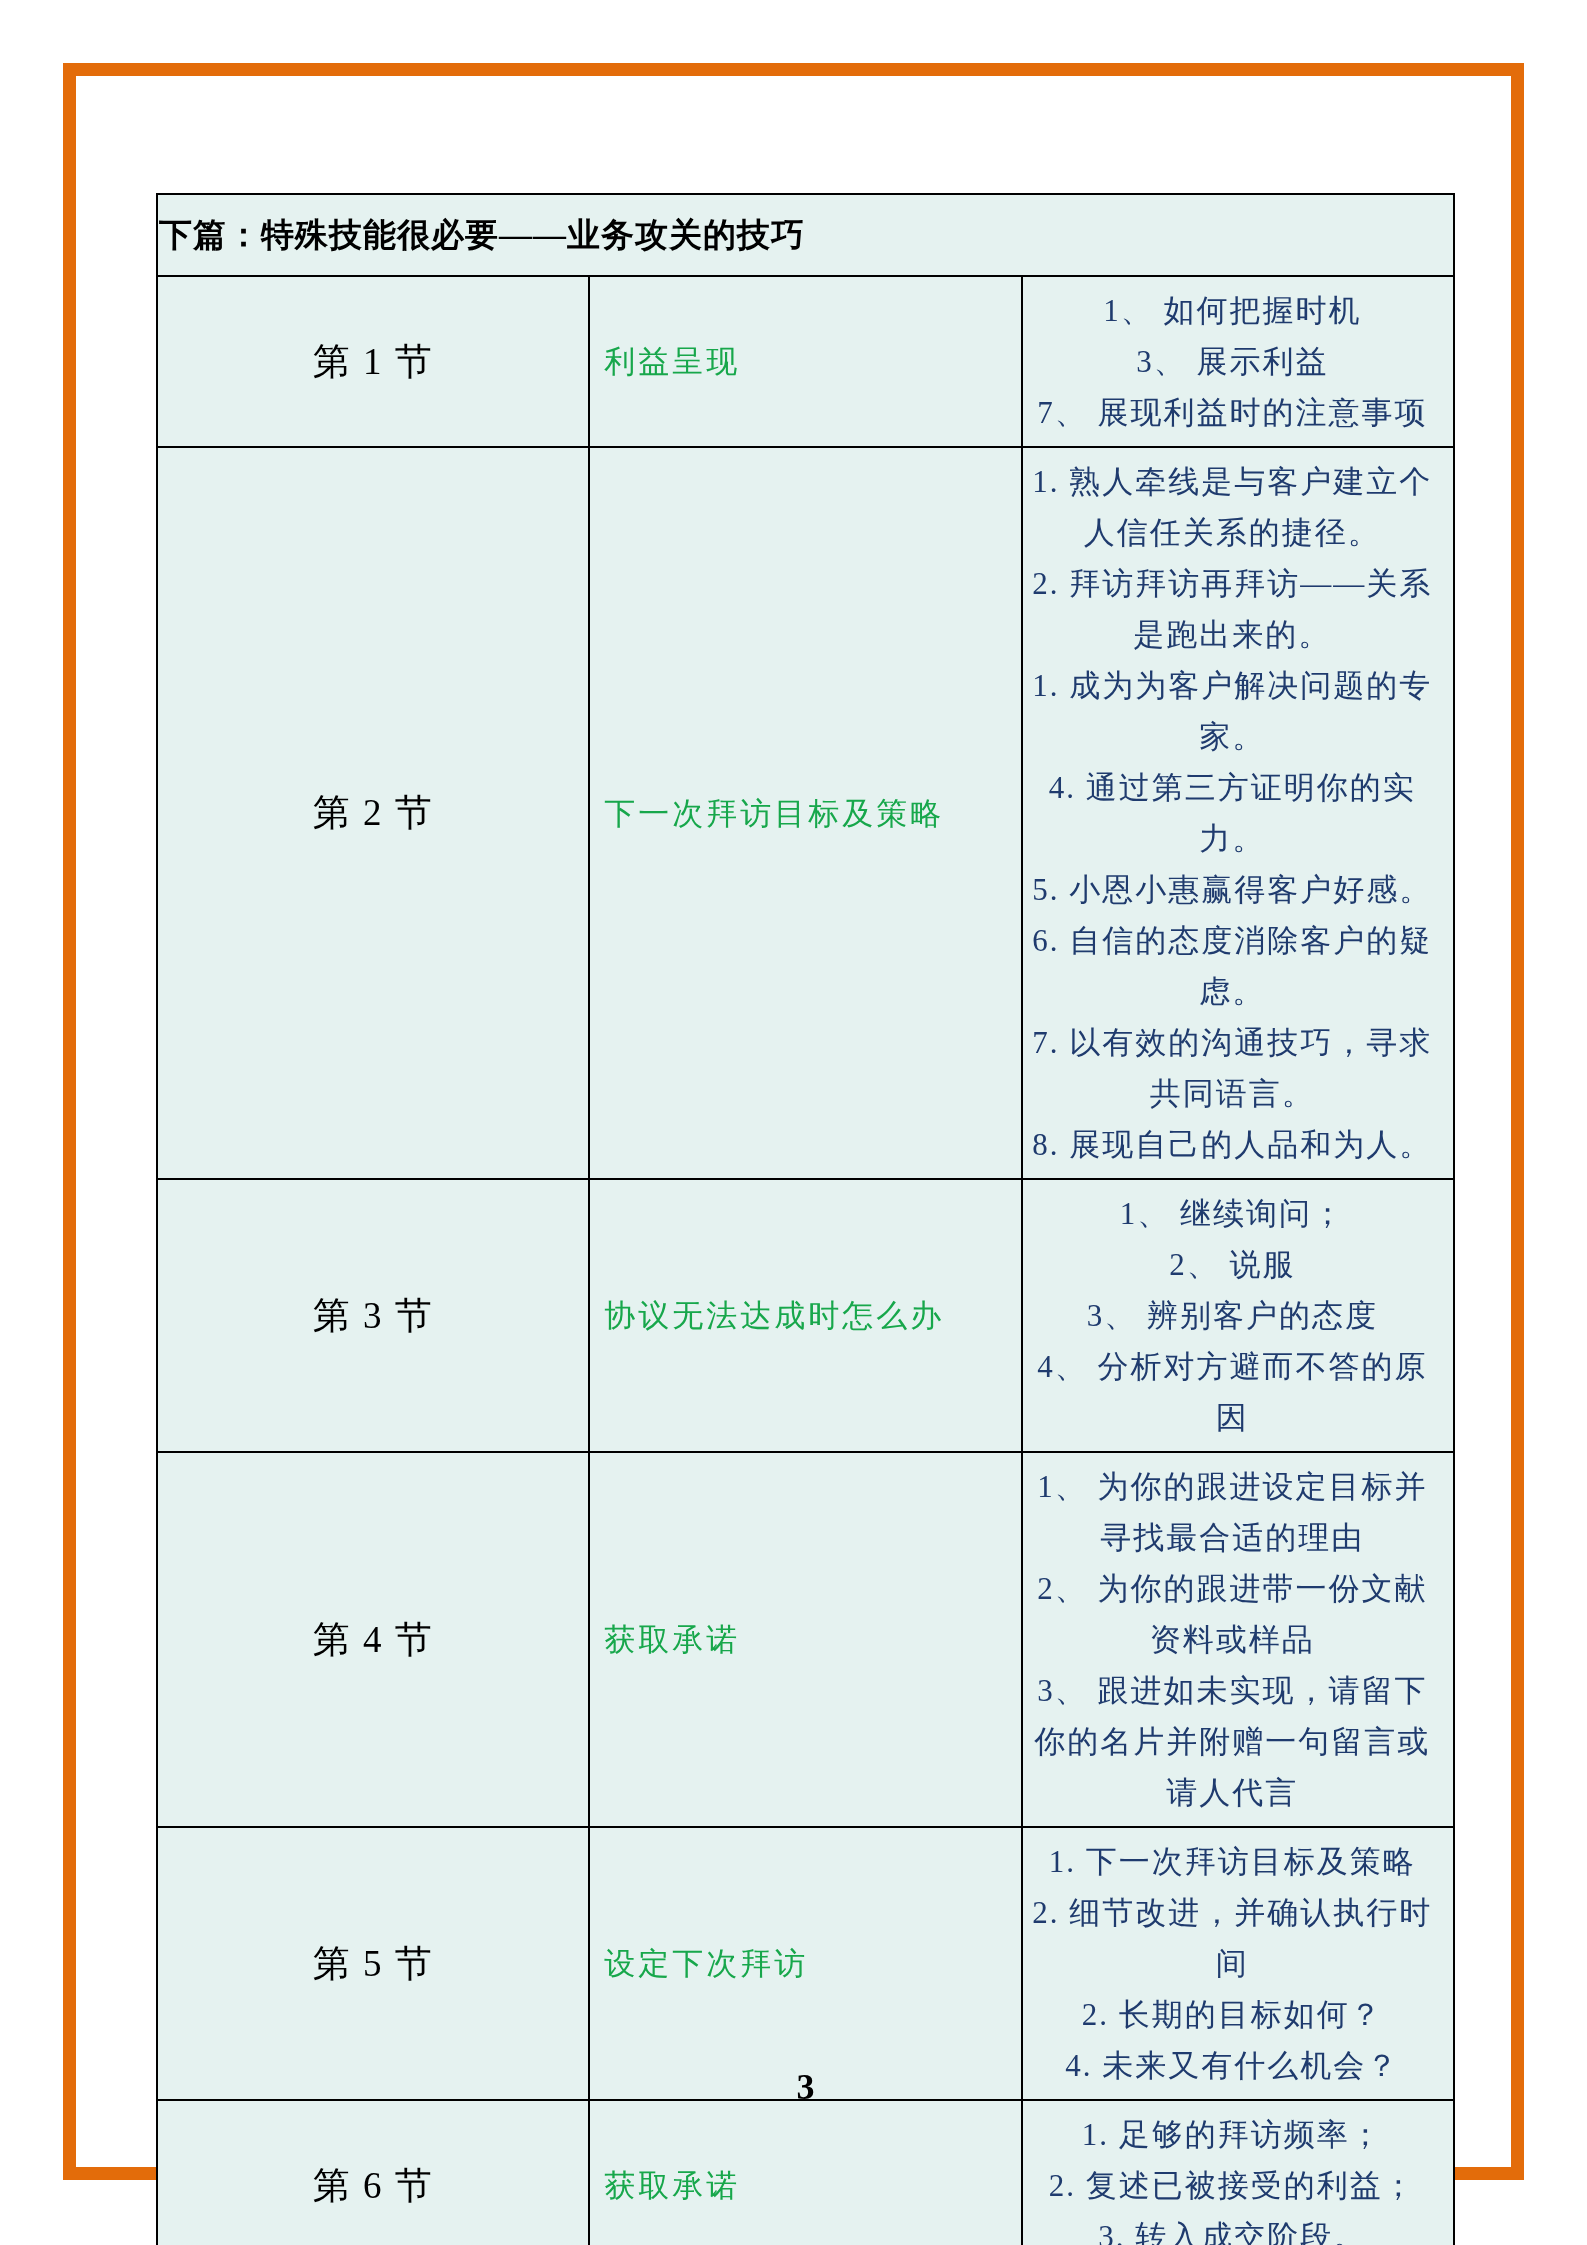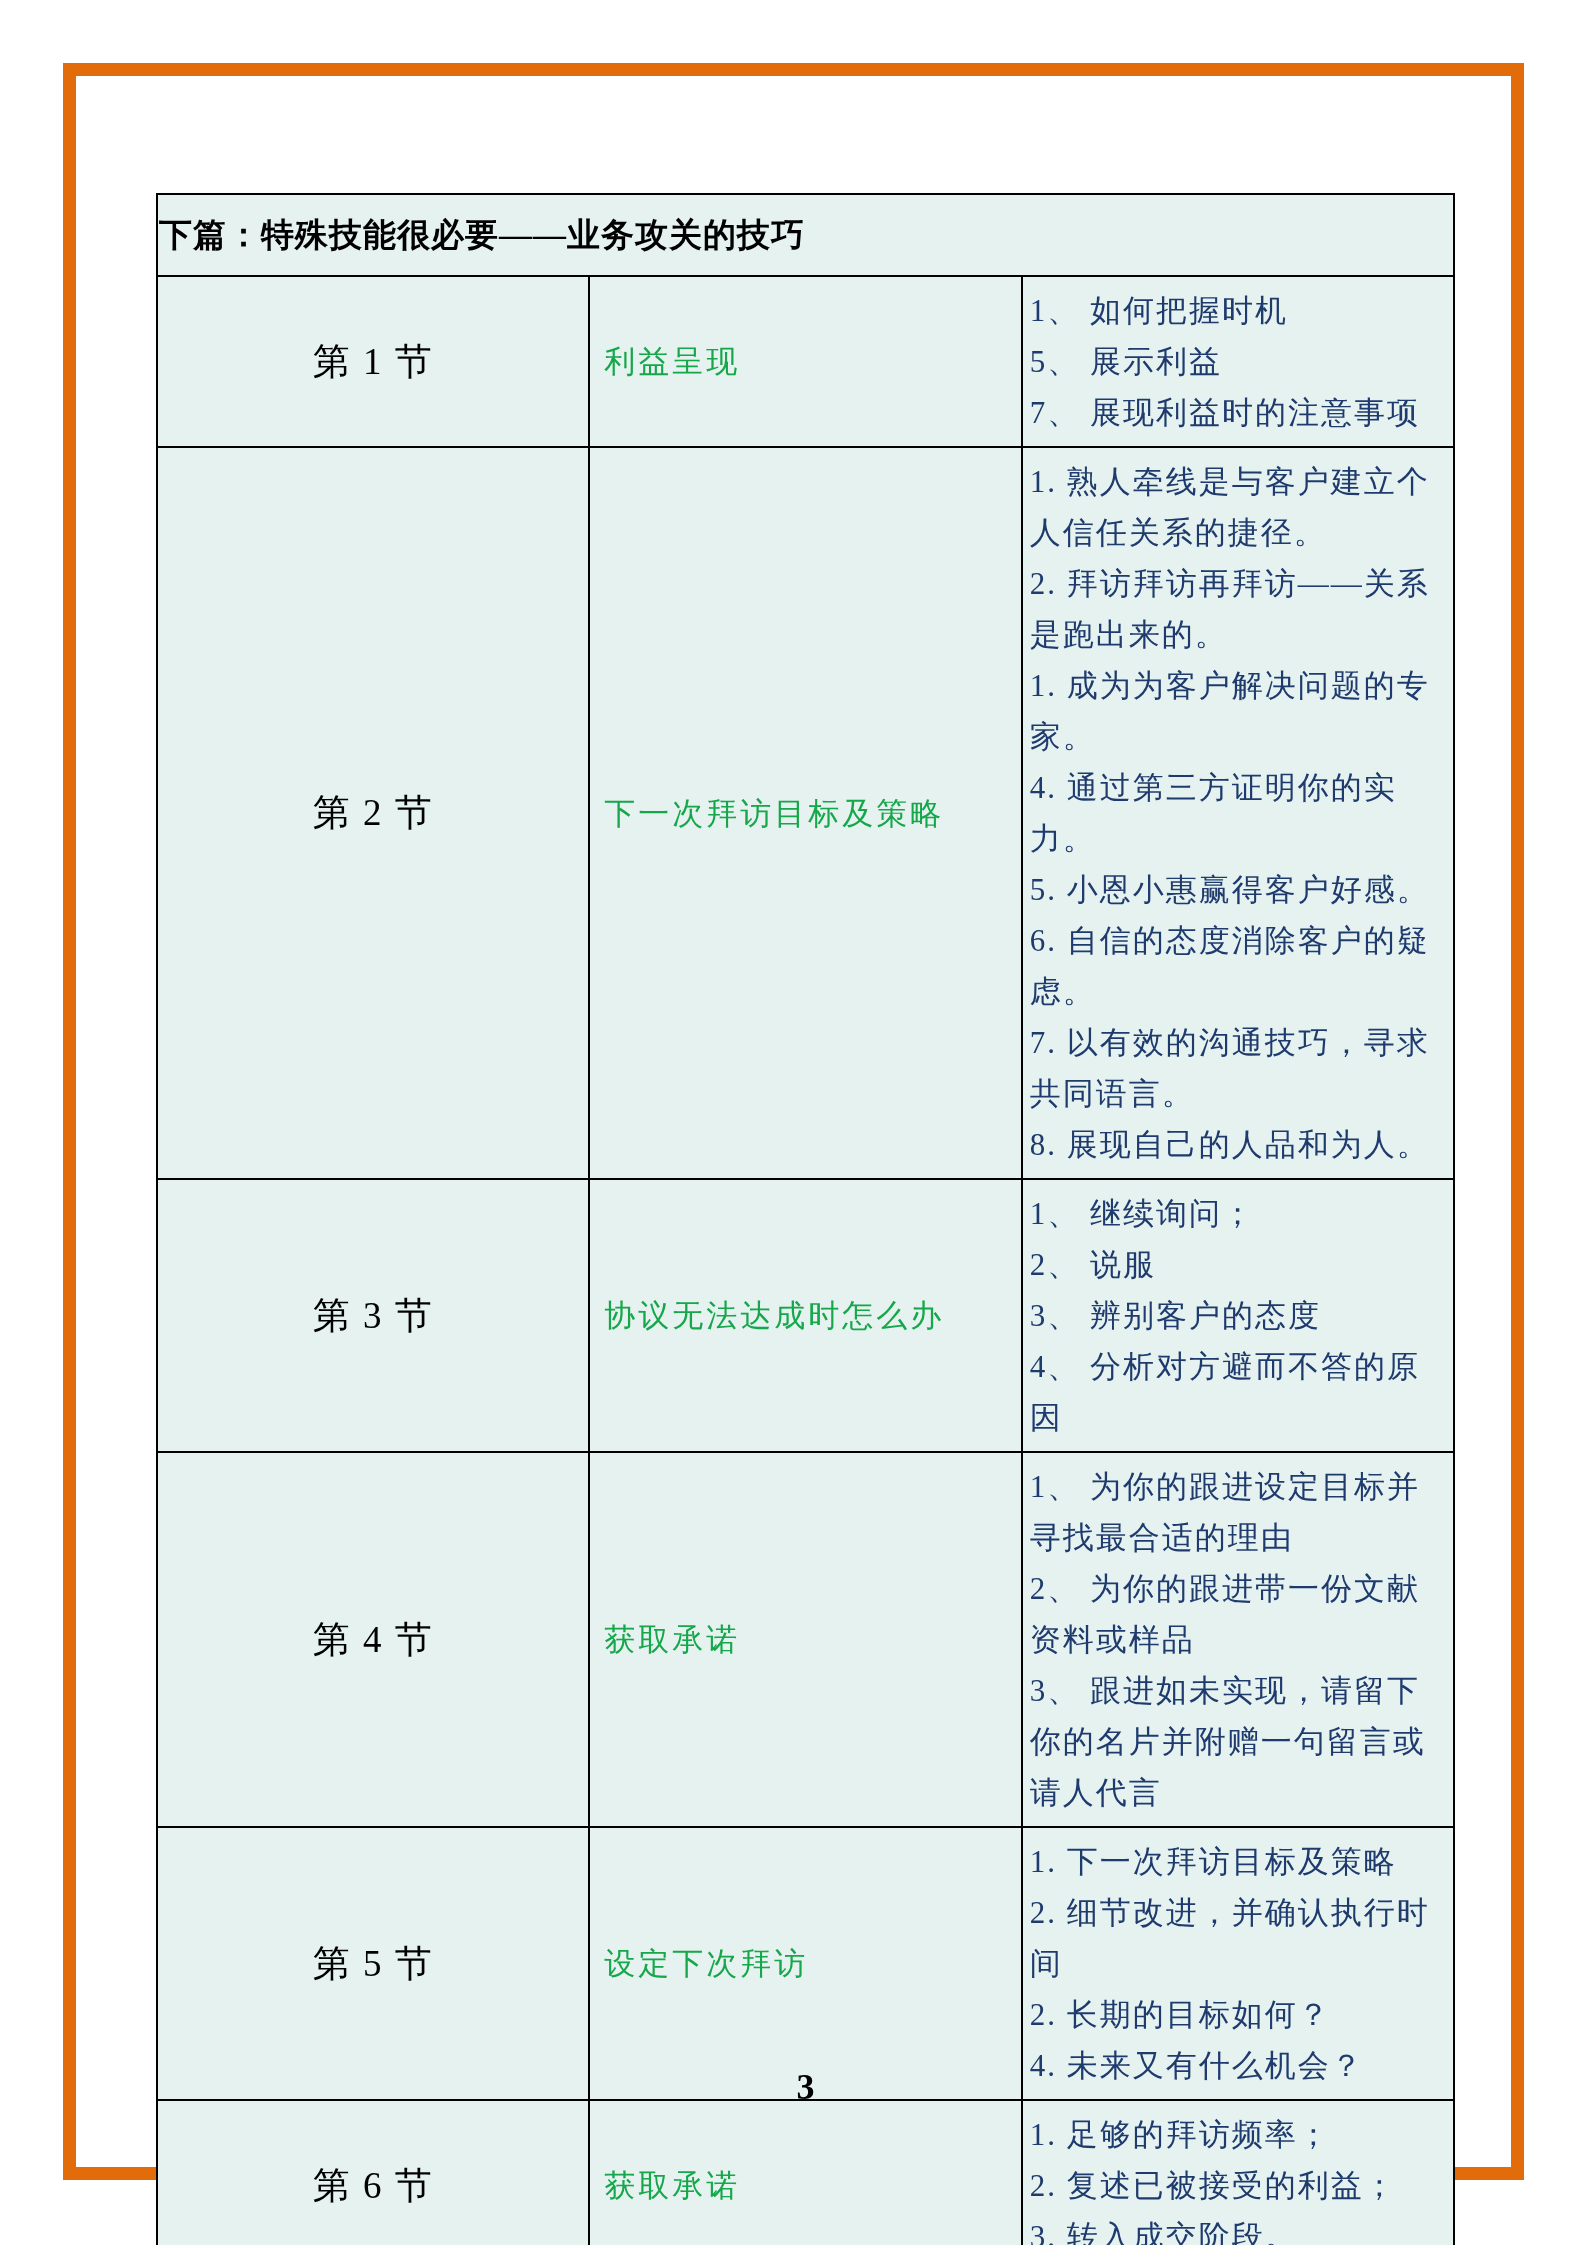--- a/index.html
+++ b/index.html
@@ -34,20 +34,21 @@
     letter-spacing:2px;
     border-radius:31px;
   }
   td.title{
     width:437px;color:var(--green);font-size:31px;
     padding:10px 14px;letter-spacing:3px;line-height:55px;margin-left:44px;
   }
   td.details{
     color:var(--navy);font-size:31px;padding:8px 18px 8px 7px;
     letter-spacing:2px;
+    text-align:center;
   }
   .dline{line-height:51px;}
   .pageno{
     position:absolute;left:156px;top:2066px;width:1299px;
     text-align:center;font-size:36px;font-weight:bold;color:var(--ink);
   }
 </style>
 </head>
 <body>
 
@@ -57,21 +58,21 @@
   <tbody>
     <tr>
       <td class="header-cell" colspan="3">下篇：特殊技能很必要——业务攻关的技巧</td>
     </tr>
 
   <tr>
     <td class="sec">第 1 节</td>
     <td class="title">利益呈现</td>
     <td class="details">
           <div class="dline">1、 如何把握时机</div>
-          <div class="dline">5、 展示利益</div>
+          <div class="dline">3、 展示利益</div>
           <div class="dline">7、 展现利益时的注意事项</div>
         </td>
   </tr>
 
   <tr>
     <td class="sec">第 2 节</td>
     <td class="title">下一次拜访目标及策略</td>
     <td class="details">
           <div class="dline">1. 熟人牵线是与客户建立个人信任关系的捷径。</div>
           <div class="dline">2. 拜访拜访再拜访——关系是跑出来的。</div>

